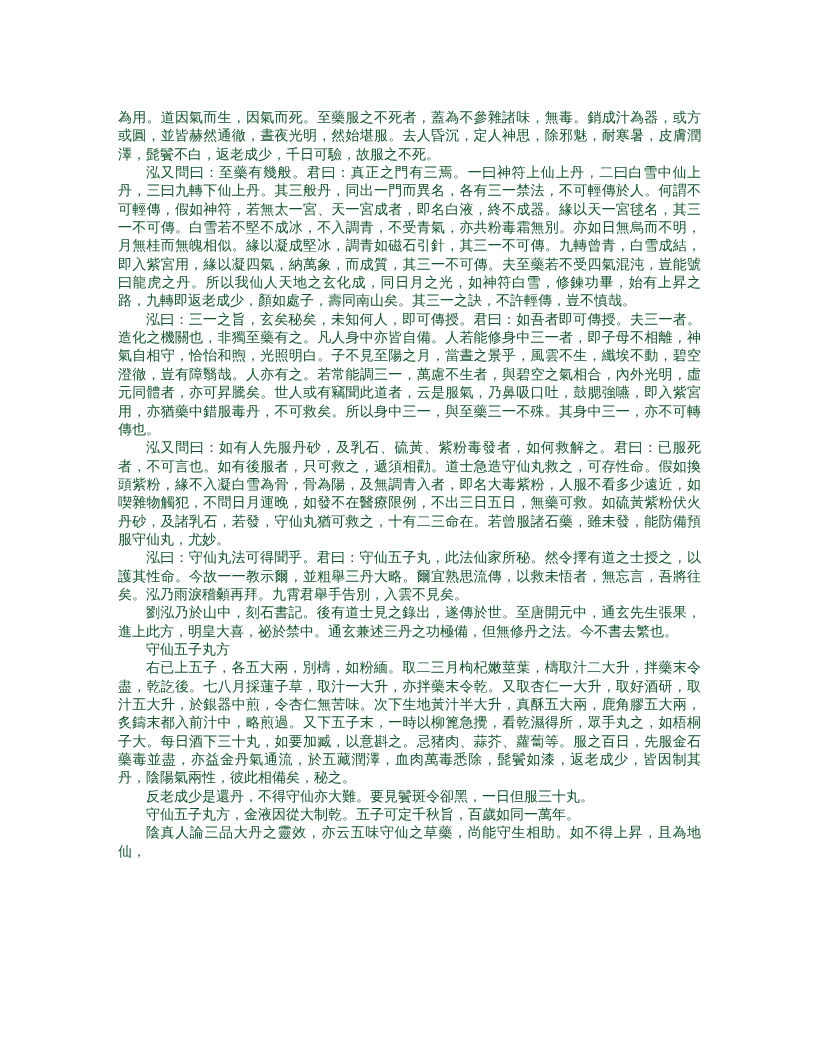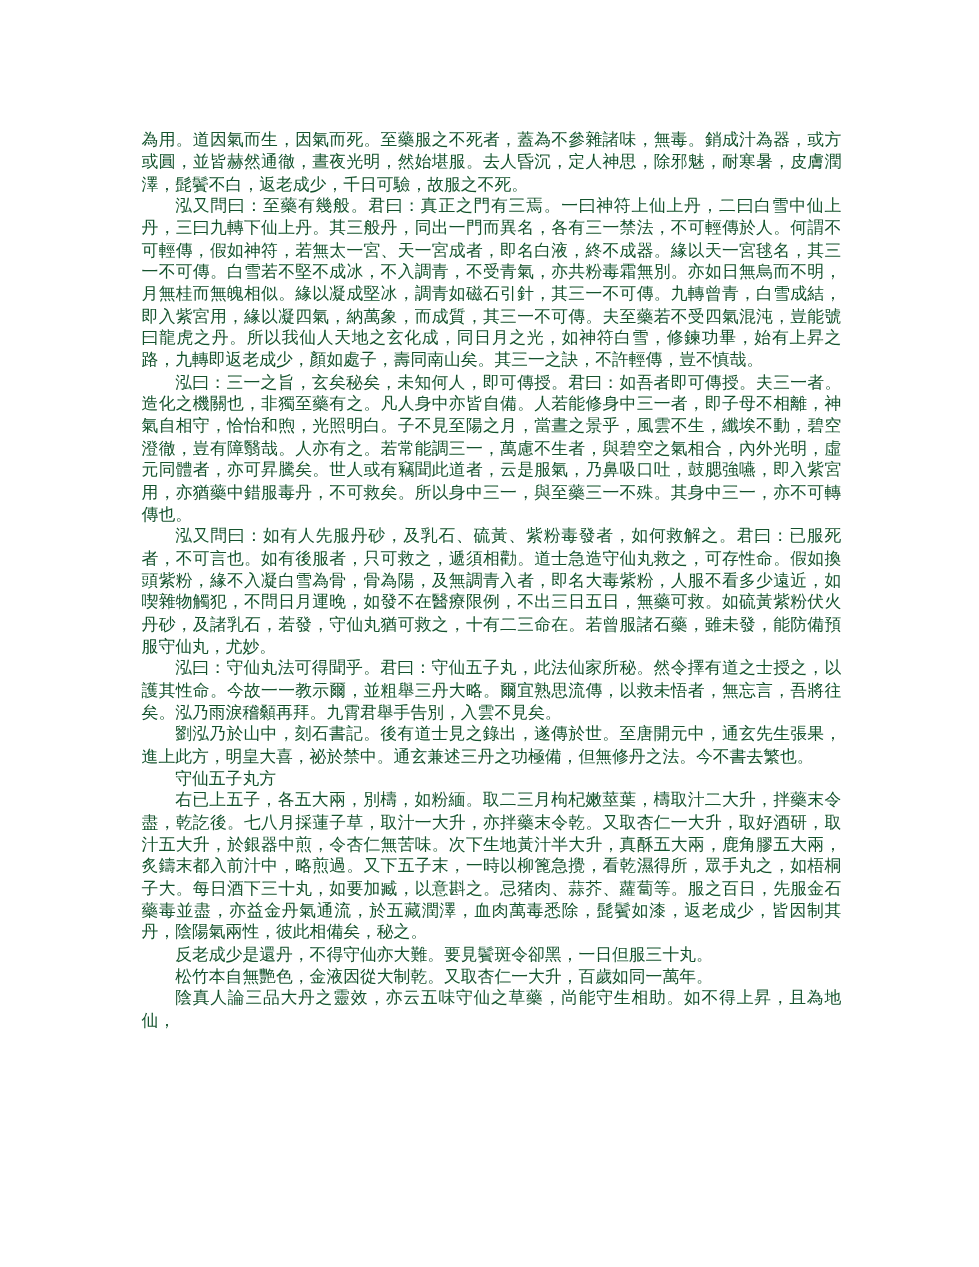--- a/index.html
+++ b/index.html
@@ -44,15 +44,15 @@
 <div class="page">
   <p class="para no-indent">為用。道因氣而生，因氣而死。至藥服之不死者，蓋為不參雜諸味，無毒。銷成汁為器，或方或圓，並皆赫然通徹，晝夜光明，然始堪服。去人昏沉，定人神思，除邪魅，耐寒暑，皮膚潤澤，髭鬢不白，返老成少，千日可驗，故服之不死。</p>
   <p class="para">泓又問曰：至藥有幾般。君曰：真正之門有三焉。一曰神符上仙上丹，二曰白雪中仙上丹，三曰九轉下仙上丹。其三般丹，同出一門而異名，各有三一禁法，不可輕傳於人。何謂不可輕傳，假如神符，若無太一宮、天一宮成者，即名白液，終不成器。緣以天一宮毬名，其三一不可傳。白雪若不堅不成冰，不入調青，不受青氣，亦共粉毒霜無別。亦如日無烏而不明，月無桂而無魄相似。緣以凝成堅冰，調青如磁石引針，其三一不可傳。九轉曾青，白雪成結，即入紫宮用，緣以凝四氣，納萬象，而成質，其三一不可傳。夫至藥若不受四氣混沌，豈能號曰龍虎之丹。所以我仙人天地之玄化成，同日月之光，如神符白雪，修鍊功畢，始有上昇之路，九轉即返老成少，顏如處子，壽同南山矣。其三一之訣，不許輕傳，豈不慎哉。</p>
   <p class="para">泓曰：三一之旨，玄矣秘矣，未知何人，即可傳授。君曰：如吾者即可傳授。夫三一者。造化之機關也，非獨至藥有之。凡人身中亦皆自備。人若能修身中三一者，即子母不相離，神氣自相守，恰怡和煦，光照明白。子不見至陽之月，當晝之景乎，風雲不生，纖埃不動，碧空澄徹，豈有障翳哉。人亦有之。若常能調三一，萬慮不生者，與碧空之氣相合，內外光明，虛元同體者，亦可昇騰矣。世人或有竊聞此道者，云是服氣，乃鼻吸口吐，鼓腮強嚥，即入紫宮用，亦猶藥中錯服毒丹，不可救矣。所以身中三一，與至藥三一不殊。其身中三一，亦不可轉傳也。</p>
   <p class="para">泓又問曰：如有人先服丹砂，及乳石、硫黃、紫粉毒發者，如何救解之。君曰：已服死者，不可言也。如有後服者，只可救之，遞須相勸。道士急造守仙丸救之，可存性命。假如換頭紫粉，緣不入凝白雪為骨，骨為陽，及無調青入者，即名大毒紫粉，人服不看多少遠近，如喫雜物觸犯，不問日月運晚，如發不在醫療限例，不出三日五日，無藥可救。如硫黃紫粉伏火丹砂，及諸乳石，若發，守仙丸猶可救之，十有二三命在。若曾服諸石藥，雖未發，能防備預服守仙丸，尤妙。</p>
   <p class="para">泓曰：守仙丸法可得聞乎。君曰：守仙五子丸，此法仙家所秘。然令擇有道之士授之，以護其性命。今故一一教示爾，並粗舉三丹大略。爾宜熟思流傳，以救未悟者，無忘言，吾將往矣。泓乃雨淚稽顙再拜。九霄君舉手告別，入雲不見矣。</p>
   <p class="para">劉泓乃於山中，刻石書記。後有道士見之錄出，遂傳於世。至唐開元中，通玄先生張果，進上此方，明皇大喜，祕於禁中。通玄兼述三丹之功極備，但無修丹之法。今不書去繁也。</p>
   <p class="para">守仙五子丸方</p>
   <p class="para">右已上五子，各五大兩，別檮，如粉緬。取二三月枸杞嫩莖葉，檮取汁二大升，拌藥末令盡，乾訖後。七八月採蓮子草，取汁一大升，亦拌藥末令乾。又取杏仁一大升，取好酒研，取汁五大升，於銀器中煎，令杏仁無苦味。次下生地黃汁半大升，真酥五大兩，鹿角膠五大兩，炙鑄末都入前汁中，略煎過。又下五子末，一時以柳篦急攪，看乾濕得所，眾手丸之，如梧桐子大。每日酒下三十丸，如要加臧，以意斟之。忌猪肉、蒜芥、蘿蔔等。服之百日，先服金石藥毒並盡，亦益金丹氣通流，於五藏潤澤，血肉萬毒悉除，髭鬢如漆，返老成少，皆因制其丹，陰陽氣兩性，彼此相備矣，秘之。</p>
   <p class="para">反老成少是還丹，不得守仙亦大難。要見鬢斑令卻黑，一日但服三十丸。</p>
-  <p class="para">松竹本自無艷色，金液因從大制乾。又取杏仁一大升，百歲如同一萬年。</p>
+  <p class="para">守仙五子丸方，金液因從大制乾。五子可定千秋旨，百歲如同一萬年。</p>
   <p class="para">陰真人論三品大丹之靈效，亦云五味守仙之草藥，尚能守生相助。如不得上昇，且為地仙，</p>
 </div>
 
 </body></html>

